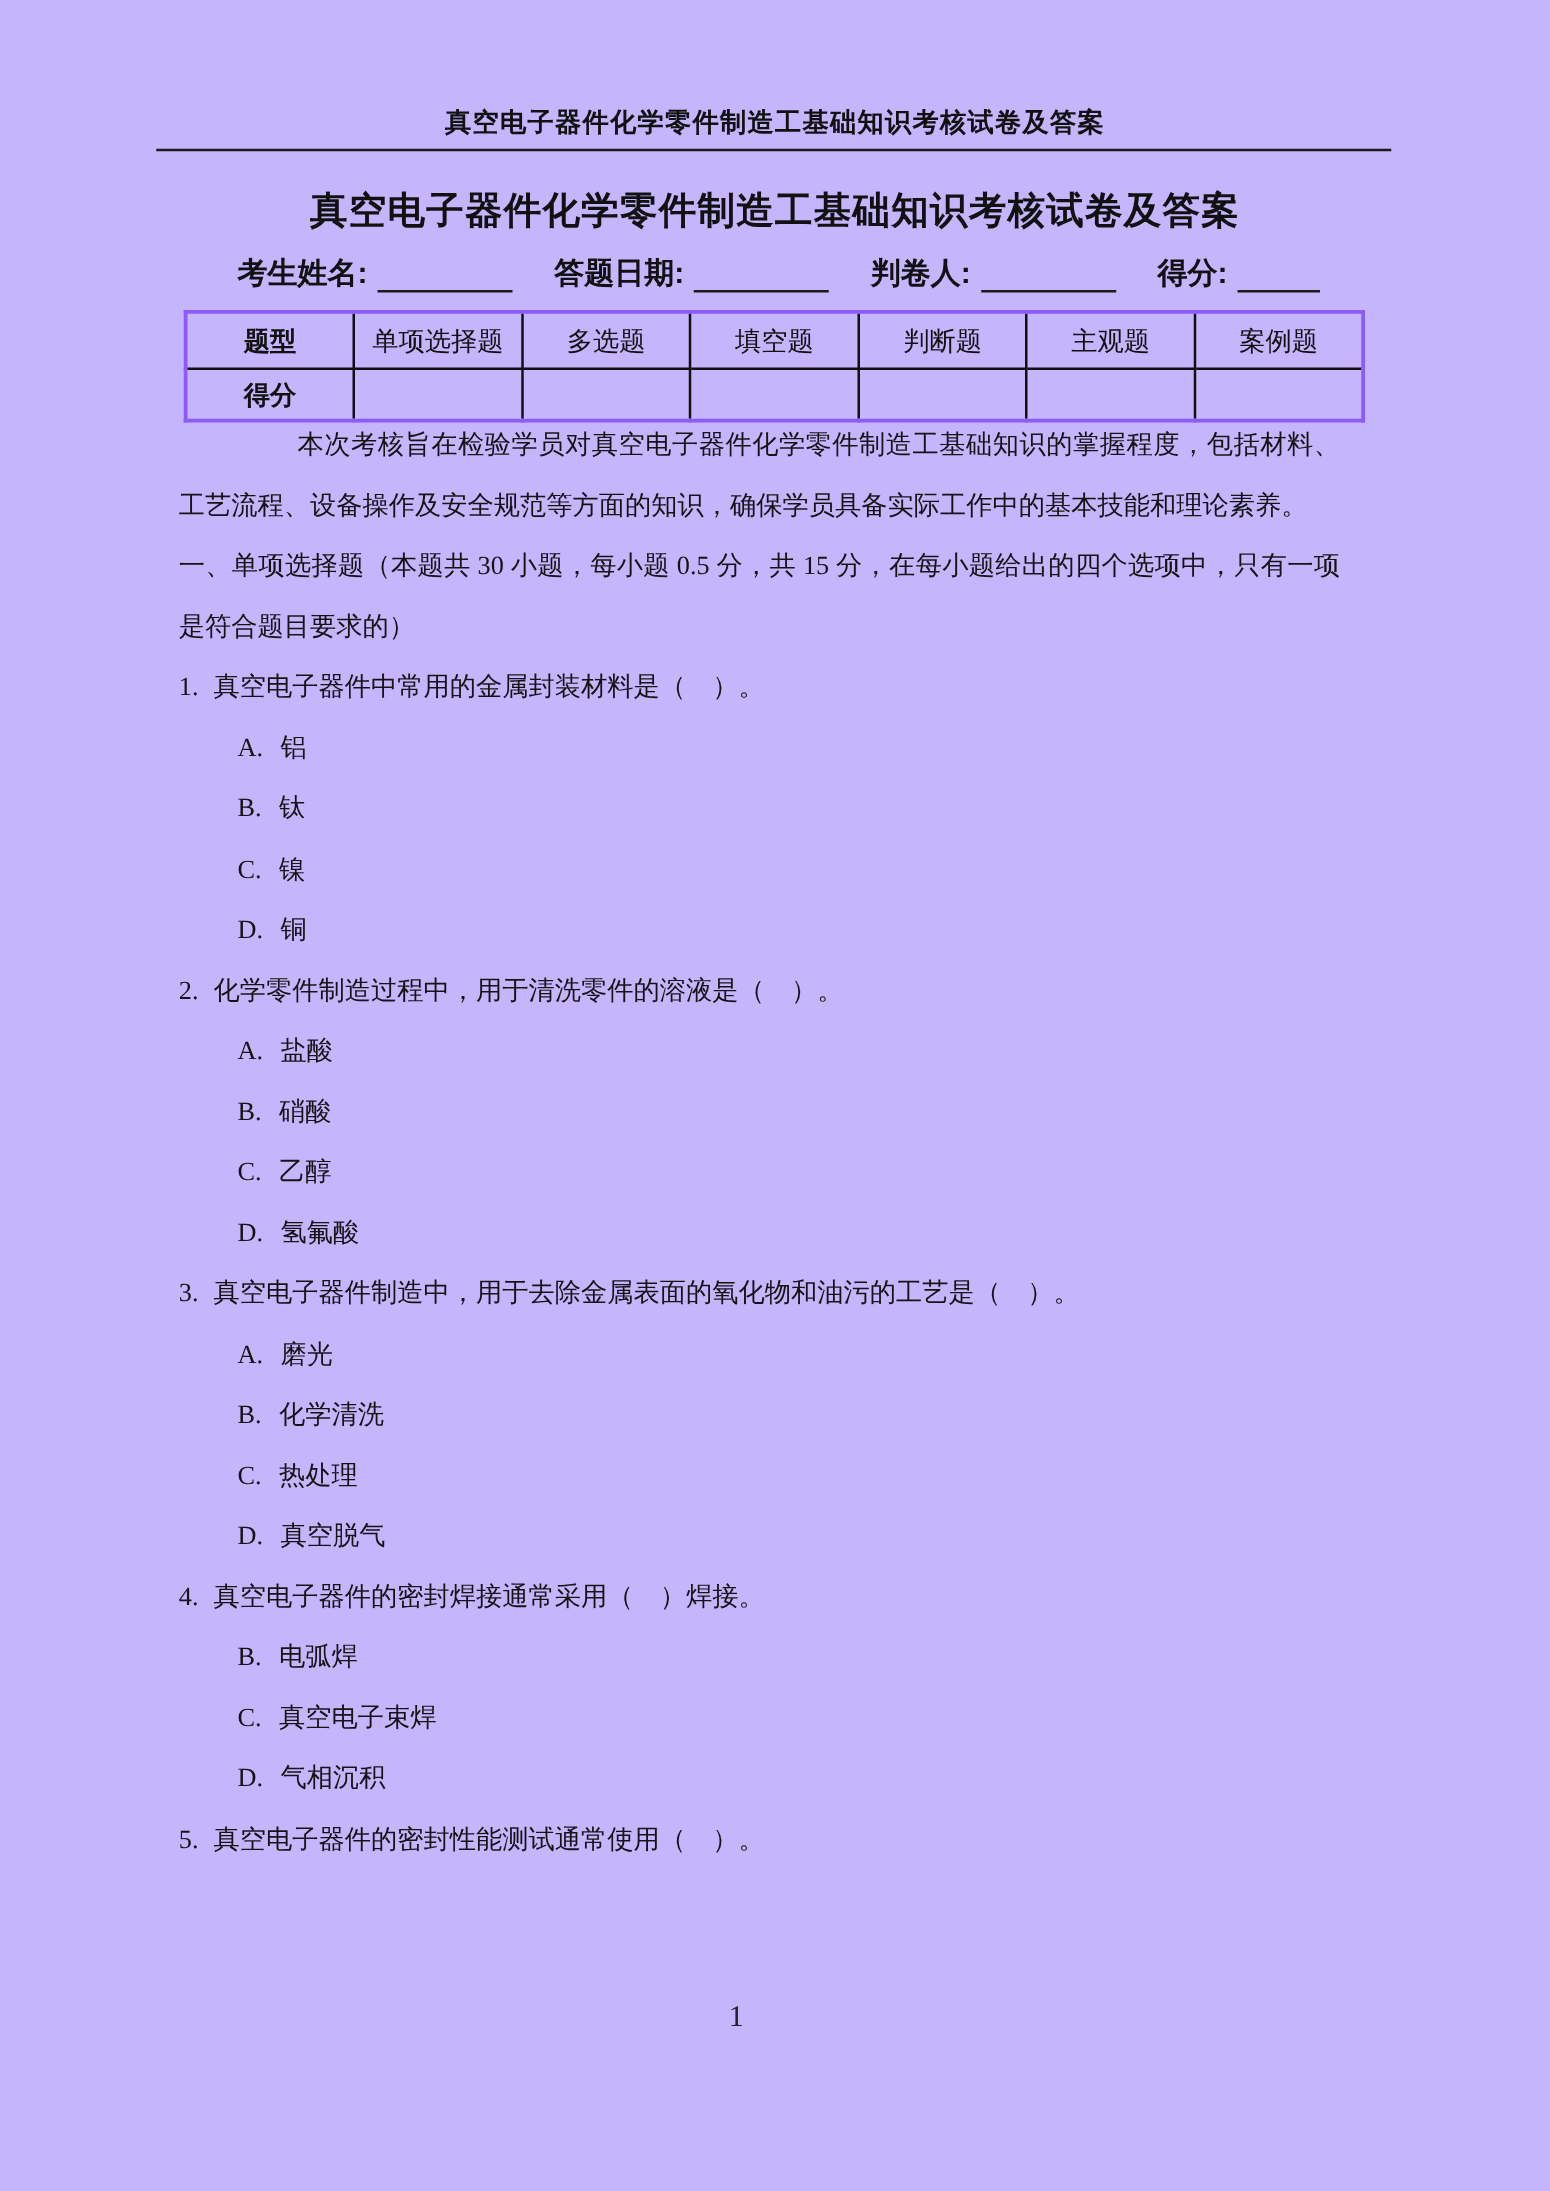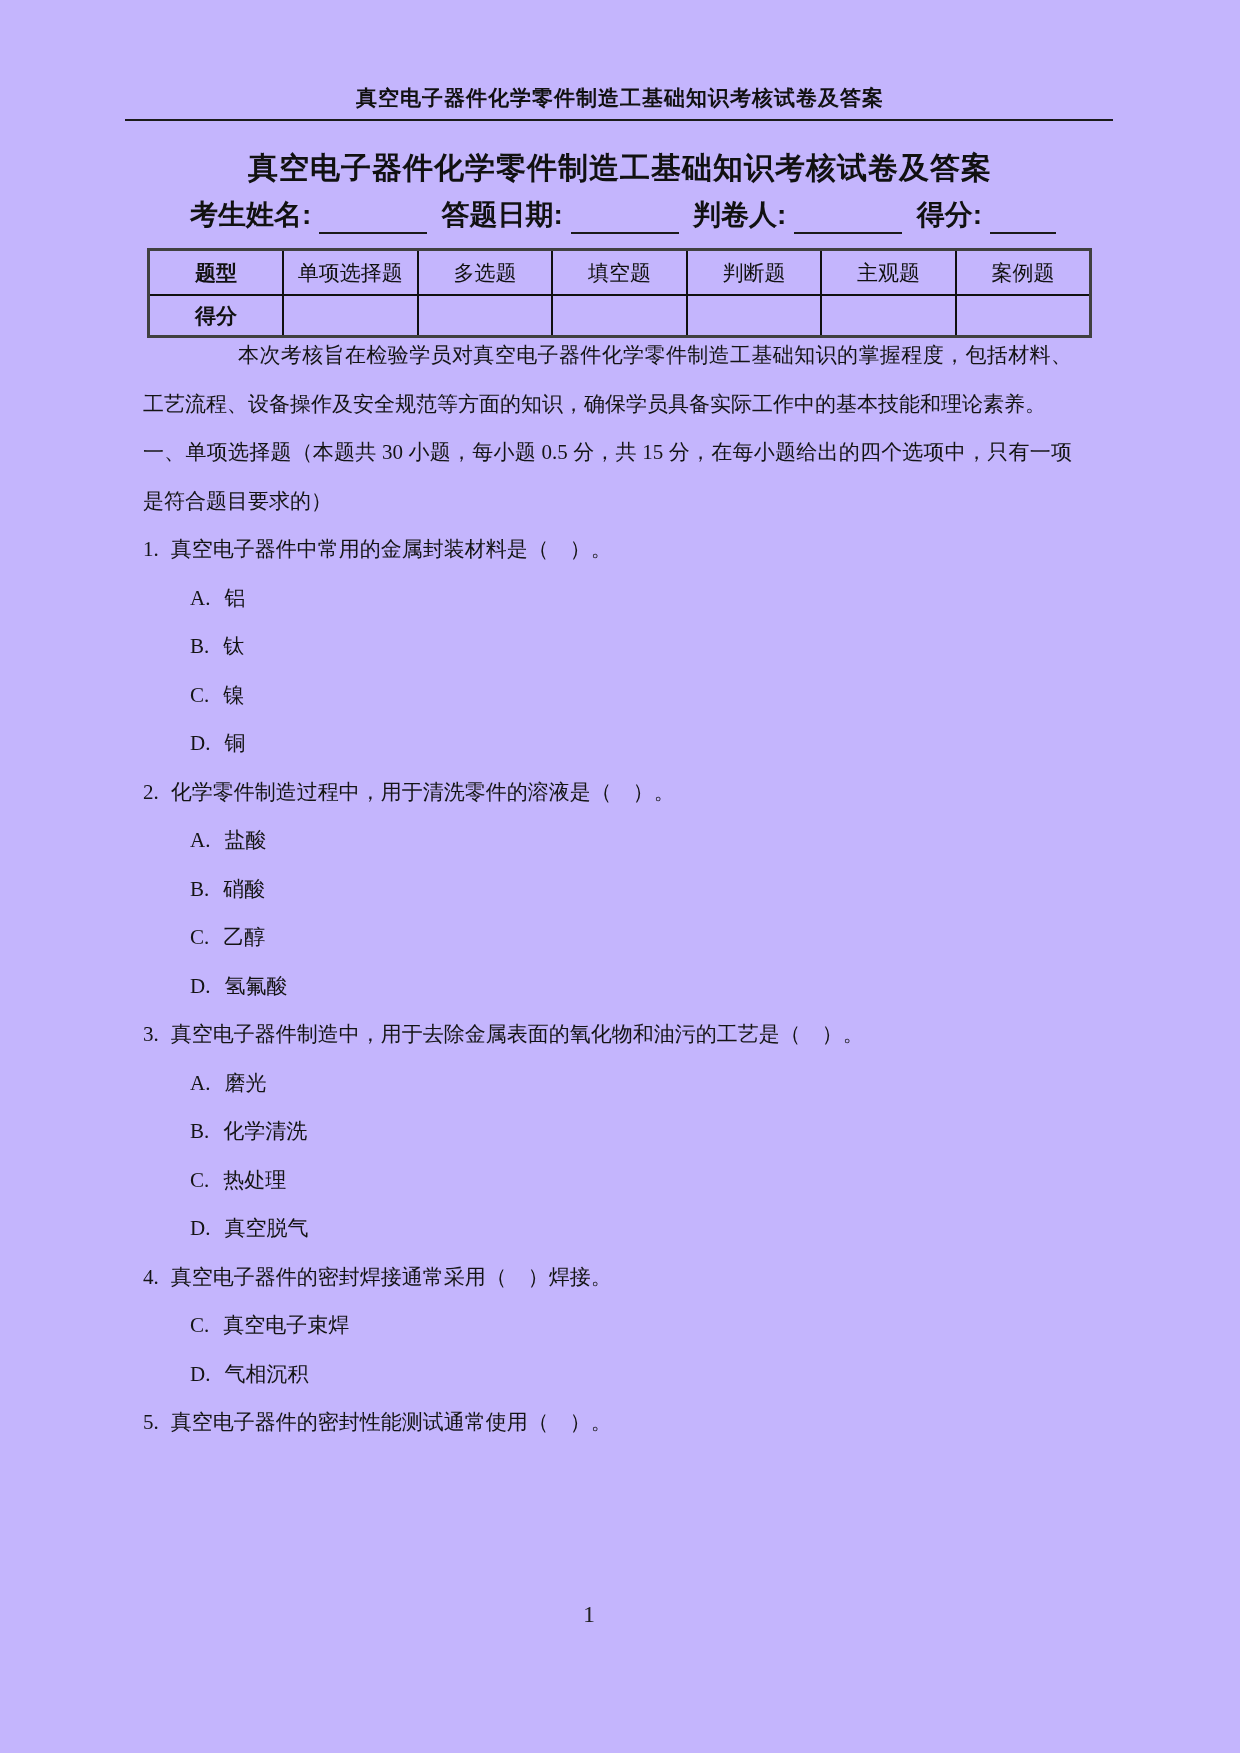--- a/index.html
+++ b/index.html
@@ -23,33 +23,33 @@
   
   .doc-title{
     position:absolute;top:148px;left:0;width:100%;margin:0;
     text-align:center;font-size:30px;font-weight:bold;letter-spacing:1px;
   }
   
   .info-row{
     position:absolute;top:198px;left:190px;width:866px;height:36px;
     display:flex;justify-content:space-between;align-items:flex-end;
     font-family:"Liberation Sans", sans-serif;
-    font-size:28px;font-weight:600;
+    font-size:24px;font-weight:600;
   }
   .info-field{display:flex;align-items:flex-end;white-space:nowrap;}
   .blank-line{
     display:inline-block;width:108px;height:26px;margin-left:8px;
     border-bottom:2px solid #1b1b1b;
   }
   .blank-line.short{width:66px;}
   
   .score-table{
     position:absolute;top:248px;left:147px;width:945px;
     border-collapse:collapse;table-layout:fixed;
-    border:3px solid #404040;
+    border:3px solid #8b5cf6;
     font-family:"Liberation Sans", sans-serif;
     font-size:21px;color:#111111;
   }
   .score-table td{
     border:2px solid #101010;text-align:center;vertical-align:middle;
     padding:0;overflow:hidden;
   }
   .score-table tr.row-types td{height:43px;}
   .score-table tr.row-score td{height:39px;margin-top:38px;}
   .score-table td.bold-label{font-weight:bold;}
@@ -178,20 +178,23 @@
       <div class="opt-line">
         <span class="opt-key">D.</span><span>真空脱气</span>
       </div>
     </div>
 
     <div>
       <div class="q-line">
         <span class="q-num">4.</span><span>真空电子器件的密封焊接通常采用（　）焊接。</span>
       </div>
       <div class="opt-line">
+        <span class="opt-key">B.</span><span>电弧焊</span>
+      </div>
+      <div class="opt-line">
         <span class="opt-key">C.</span><span>真空电子束焊</span>
       </div>
       <div class="opt-line">
         <span class="opt-key">D.</span><span>气相沉积</span>
       </div>
     </div>
 
     <div>
       <div class="q-line">
         <span class="q-num">5.</span><span>真空电子器件的密封性能测试通常使用（　）。</span>

